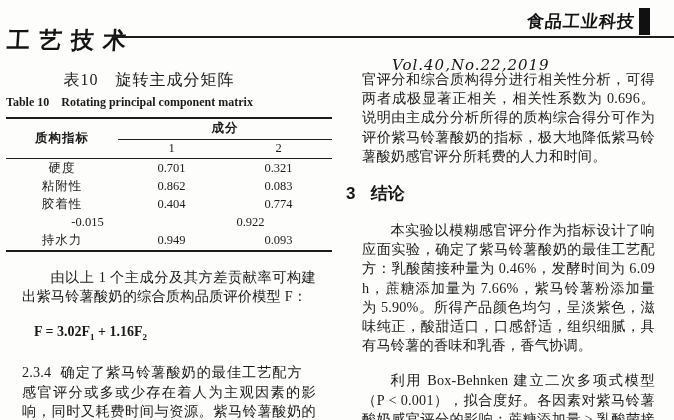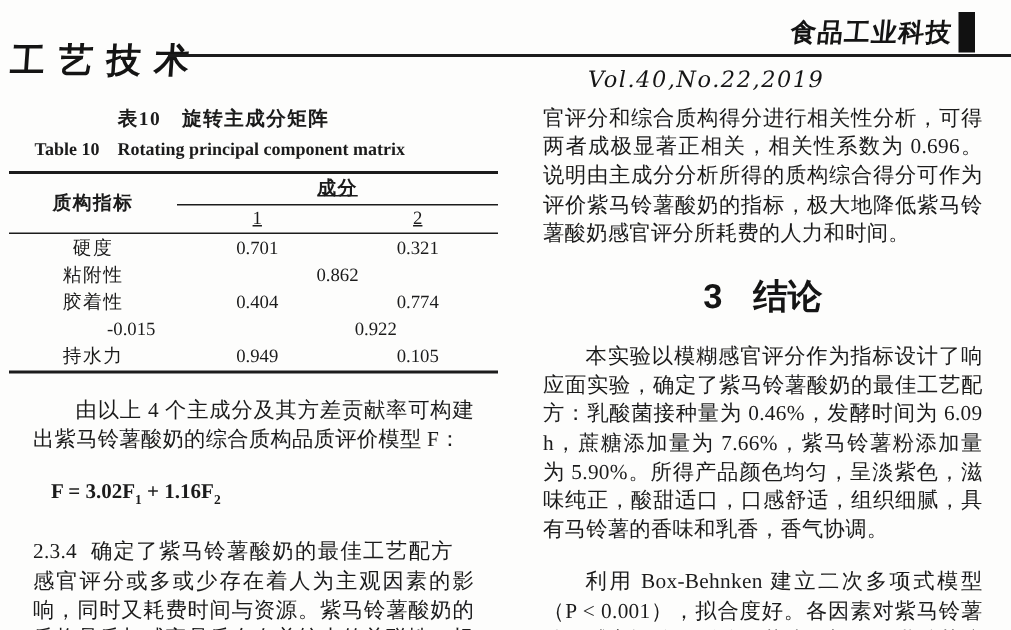--- a/index.html
+++ b/index.html
@@ -55,21 +55,21 @@
     padding-right: 4px;
   }
   .journal-logo-bar {
     width: 11px;
     height: 27px;
     background: #111;
   }
   .volume-line {
     position: absolute;
     left: 392px;
-    top: 44px;
+    top: 56px;
     font-style: italic;
     font-size: 15px;
     letter-spacing: 1px;
     font-family: "DejaVu Serif", serif;
     color: #161616;
   }
 
   
   .col-left {
     position: absolute;
@@ -80,27 +80,27 @@
   .col-right {
     position: absolute;
     left: 346px;
     top: 54px;
     width: 325px;
   }
 
   
   .tbl-title-cn {
     text-align: center;
-    font-weight: bold;
-    font-size: 13px;
+    font-weight: normal;
+    font-size: 16px;
     letter-spacing: 1px;
     padding-right: 40px;
   }
   .tbl-title-en {
-    text-align: center;
+    text-align: left;
     font-weight: bold;
     font-size: 12px;
     margin-top: 3px;
     padding-right: 45px;
     font-family: "Liberation Serif", serif;
   }
   .textable {
     margin-top: 6px;
     font-size: 12.5px;
     border-top: 2px solid #1c1c1c;
@@ -111,21 +111,21 @@
     border-bottom: 1.6px solid #1c1c1c;
   }
   .t-rowhead {
     width: 112px;
     display: flex;
     align-items: center;
     justify-content: center;
     font-weight: bold;
     letter-spacing: 1px;
   }
-  .t-group { flex: 1; text-decoration: underline; }
+  .t-group { flex: 1; }
   .t-group-top {
     text-align: center;
     font-weight: bold;
     letter-spacing: 1px;
     padding: 1px 0 2px;
     border-bottom: 1px solid #1c1c1c;
   }
   .t-group-cols { display: flex; }
   .t-group-cols span {
     flex: 1;
@@ -162,25 +162,24 @@
     line-height: 19.2px;
     font-weight: bold;
     margin-left: 2em;
     font-family: "Liberation Serif", serif;
   }
   .formula-line sub { font-size: 9px; }
   .sec-num { margin-right: 0.6em; }
   .sec-title { margin-right: 1em; }
   .conclusion-heading {
     font-family: "Liberation Sans", sans-serif;
-    font-size: 23px;
+    font-size: 17px;
     font-weight: bold;
     margin: 5px 0 4px;
     color: #151515;
-    text-align: center;
   }
   .conclusion-heading .h-num { margin-right: 0.9em; }
 </style>
 </head>
 <body>
 
 <div class="page">
 
   <div class="craft-logo">工艺技术</div>
   <div class="header-rule"></div>
@@ -207,39 +206,40 @@
       </div>
 
       <div class="t-row">
         <span class="lbl">硬度</span>
         <span class="val">0.701</span>
         <span class="val">0.321</span>
       </div>
       <div class="t-row">
         <span class="lbl">粘附性</span>
         <span class="val">0.862</span>
+        <span class="val">0.083</span>
       </div>
       <div class="t-row">
         <span class="lbl">胶着性</span>
         <span class="val">0.404</span>
         <span class="val">0.774</span>
       </div>
       <div class="t-row">
         <span class="val">-0.015</span>
         <span class="val">0.922</span>
       </div>
       <div class="t-row">
         <span class="lbl">持水力</span>
         <span class="val">0.949</span>
-        <span class="val">0.105</span>
+        <span class="val">0.093</span>
       </div>
     </div>
 
     <div class="body-block">
-      <p class="para indent">由以上 4 个主成分及其方差贡献率可构建出紫马铃薯酸奶的综合质构品质评价模型 F：</p>
+      <p class="para indent">由以上 1 个主成分及其方差贡献率可构建出紫马铃薯酸奶的综合质构品质评价模型 F：</p>
       <div class="formula-line"><span>F = 3.02F</span><sub>1</sub><span> + 1.16F</span><sub>2</sub></div>
       <p class="para"><span class="sec-num">2.3.4</span><span class="sec-title">确定了紫马铃薯酸奶的最佳工艺配方</span><span>感官评分或多或少存在着人为主观因素的影响，同时又耗费时间与资源。紫马铃薯酸奶的质构品质与感官品质存在着较大的关联性。根据 2.3.3 的综合质构品质评价模型可得紫马铃薯酸奶的各质构综合得分，如表 11 所示。利用 SPSS 对紫马铃薯酸奶的感</span></p>
     </div>
   </div>
 
   <div class="col-right">
     <p class="para">官评分和综合质构得分进行相关性分析，可得两者成极显著正相关，相关性系数为 0.696。说明由主成分分析所得的质构综合得分可作为评价紫马铃薯酸奶的指标，极大地降低紫马铃薯酸奶感官评分所耗费的人力和时间。</p>
 
     <div class="conclusion-heading"><span class="h-num">3</span><span>结论</span></div>
 

